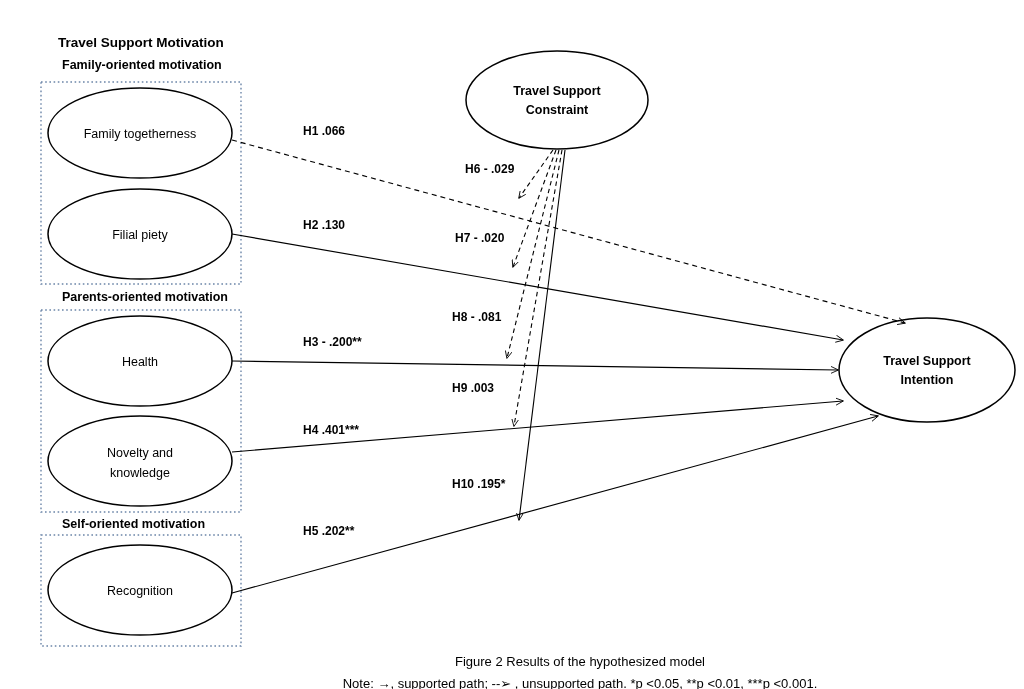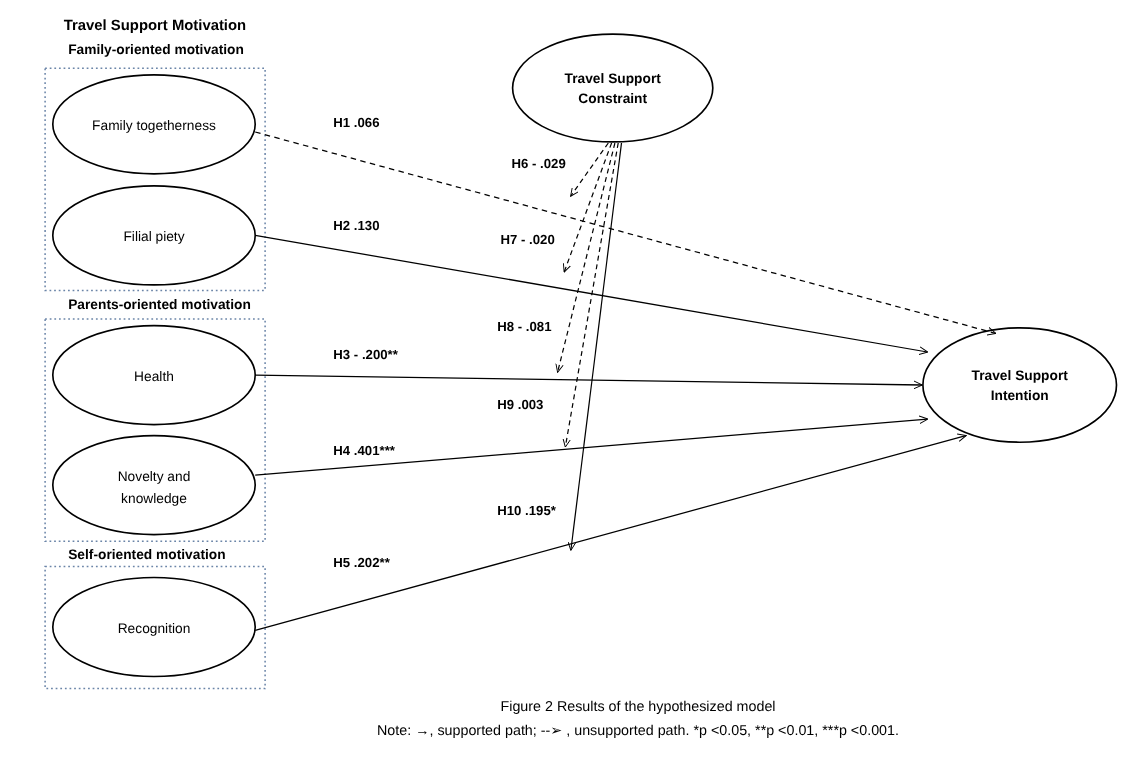--- a/index.html
+++ b/index.html
@@ -12,20 +12,21 @@
     height: 689px;
     font-family: "Liberation Sans", sans-serif;
     color: #000000;
     overflow: hidden;
     position: relative;
   }
   #diagram-root {
     position: relative;
     width: 1024px;
     height: 495px;
+    margin-top: 20px;
   }
   svg#model-svg {
     position: absolute;
     left: 0;
     top: 0;
     width: 1024px;
     height: 689px;
     display: block;
   }
   .group-box {

